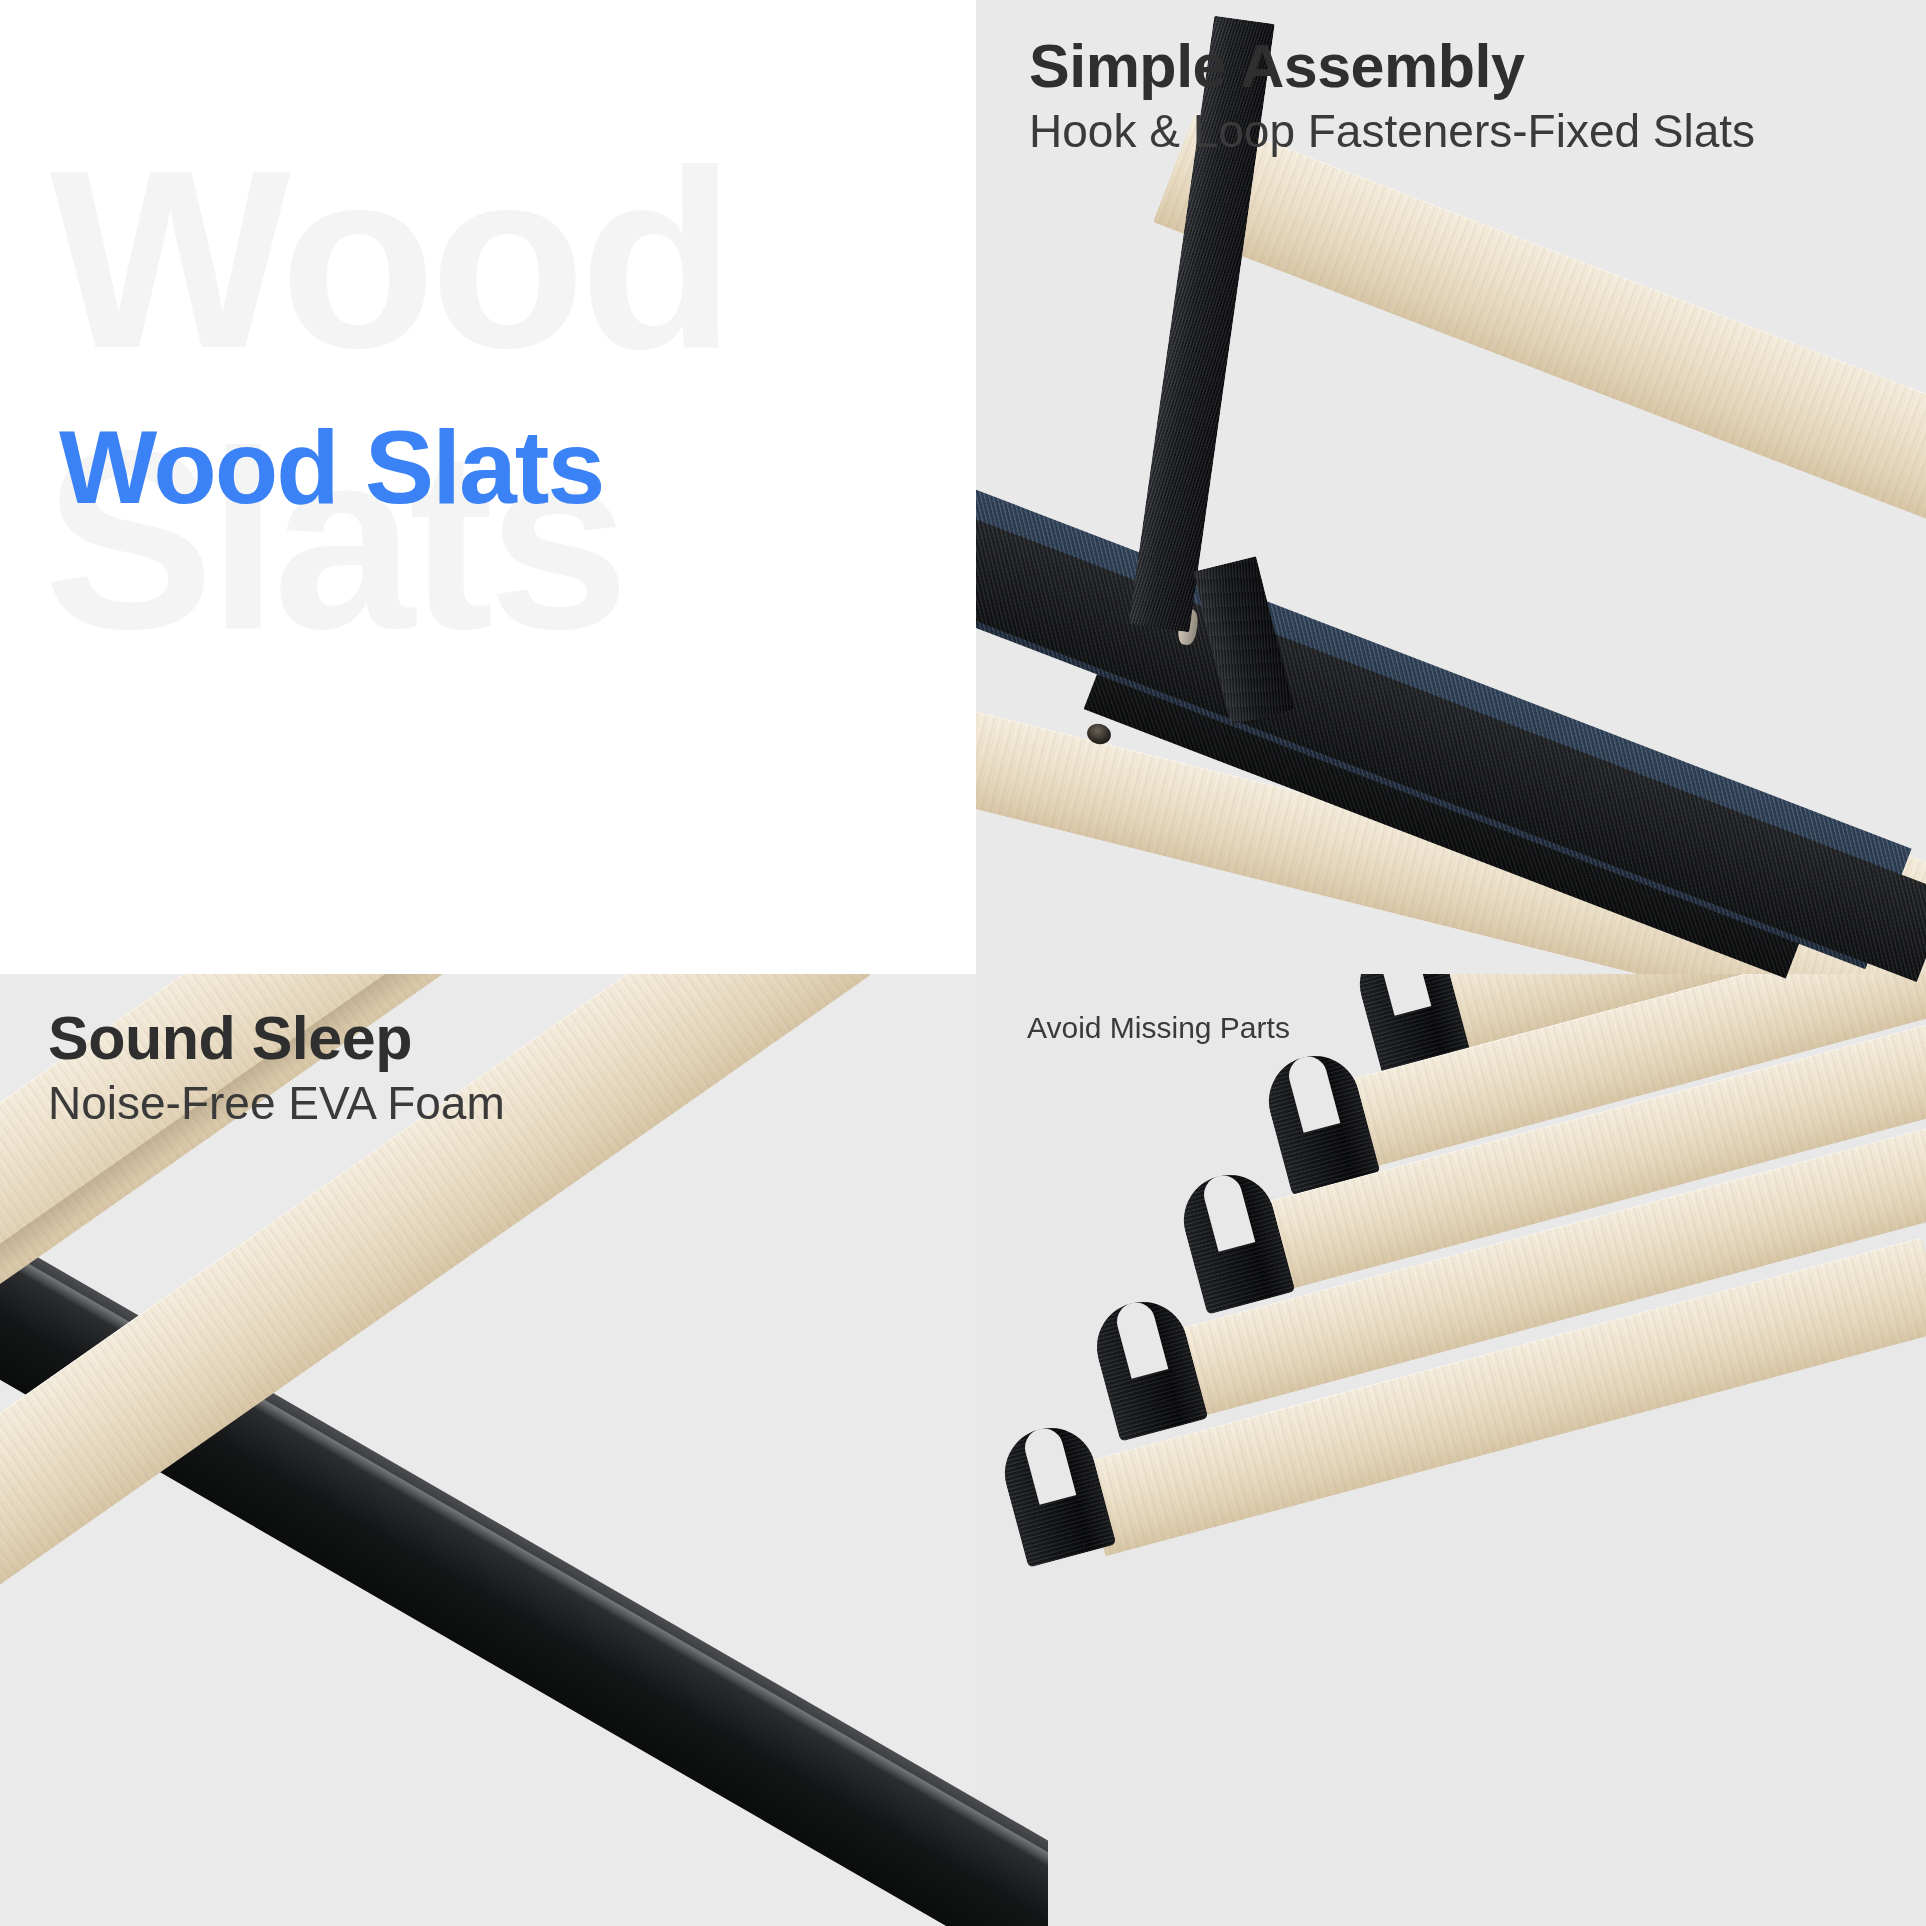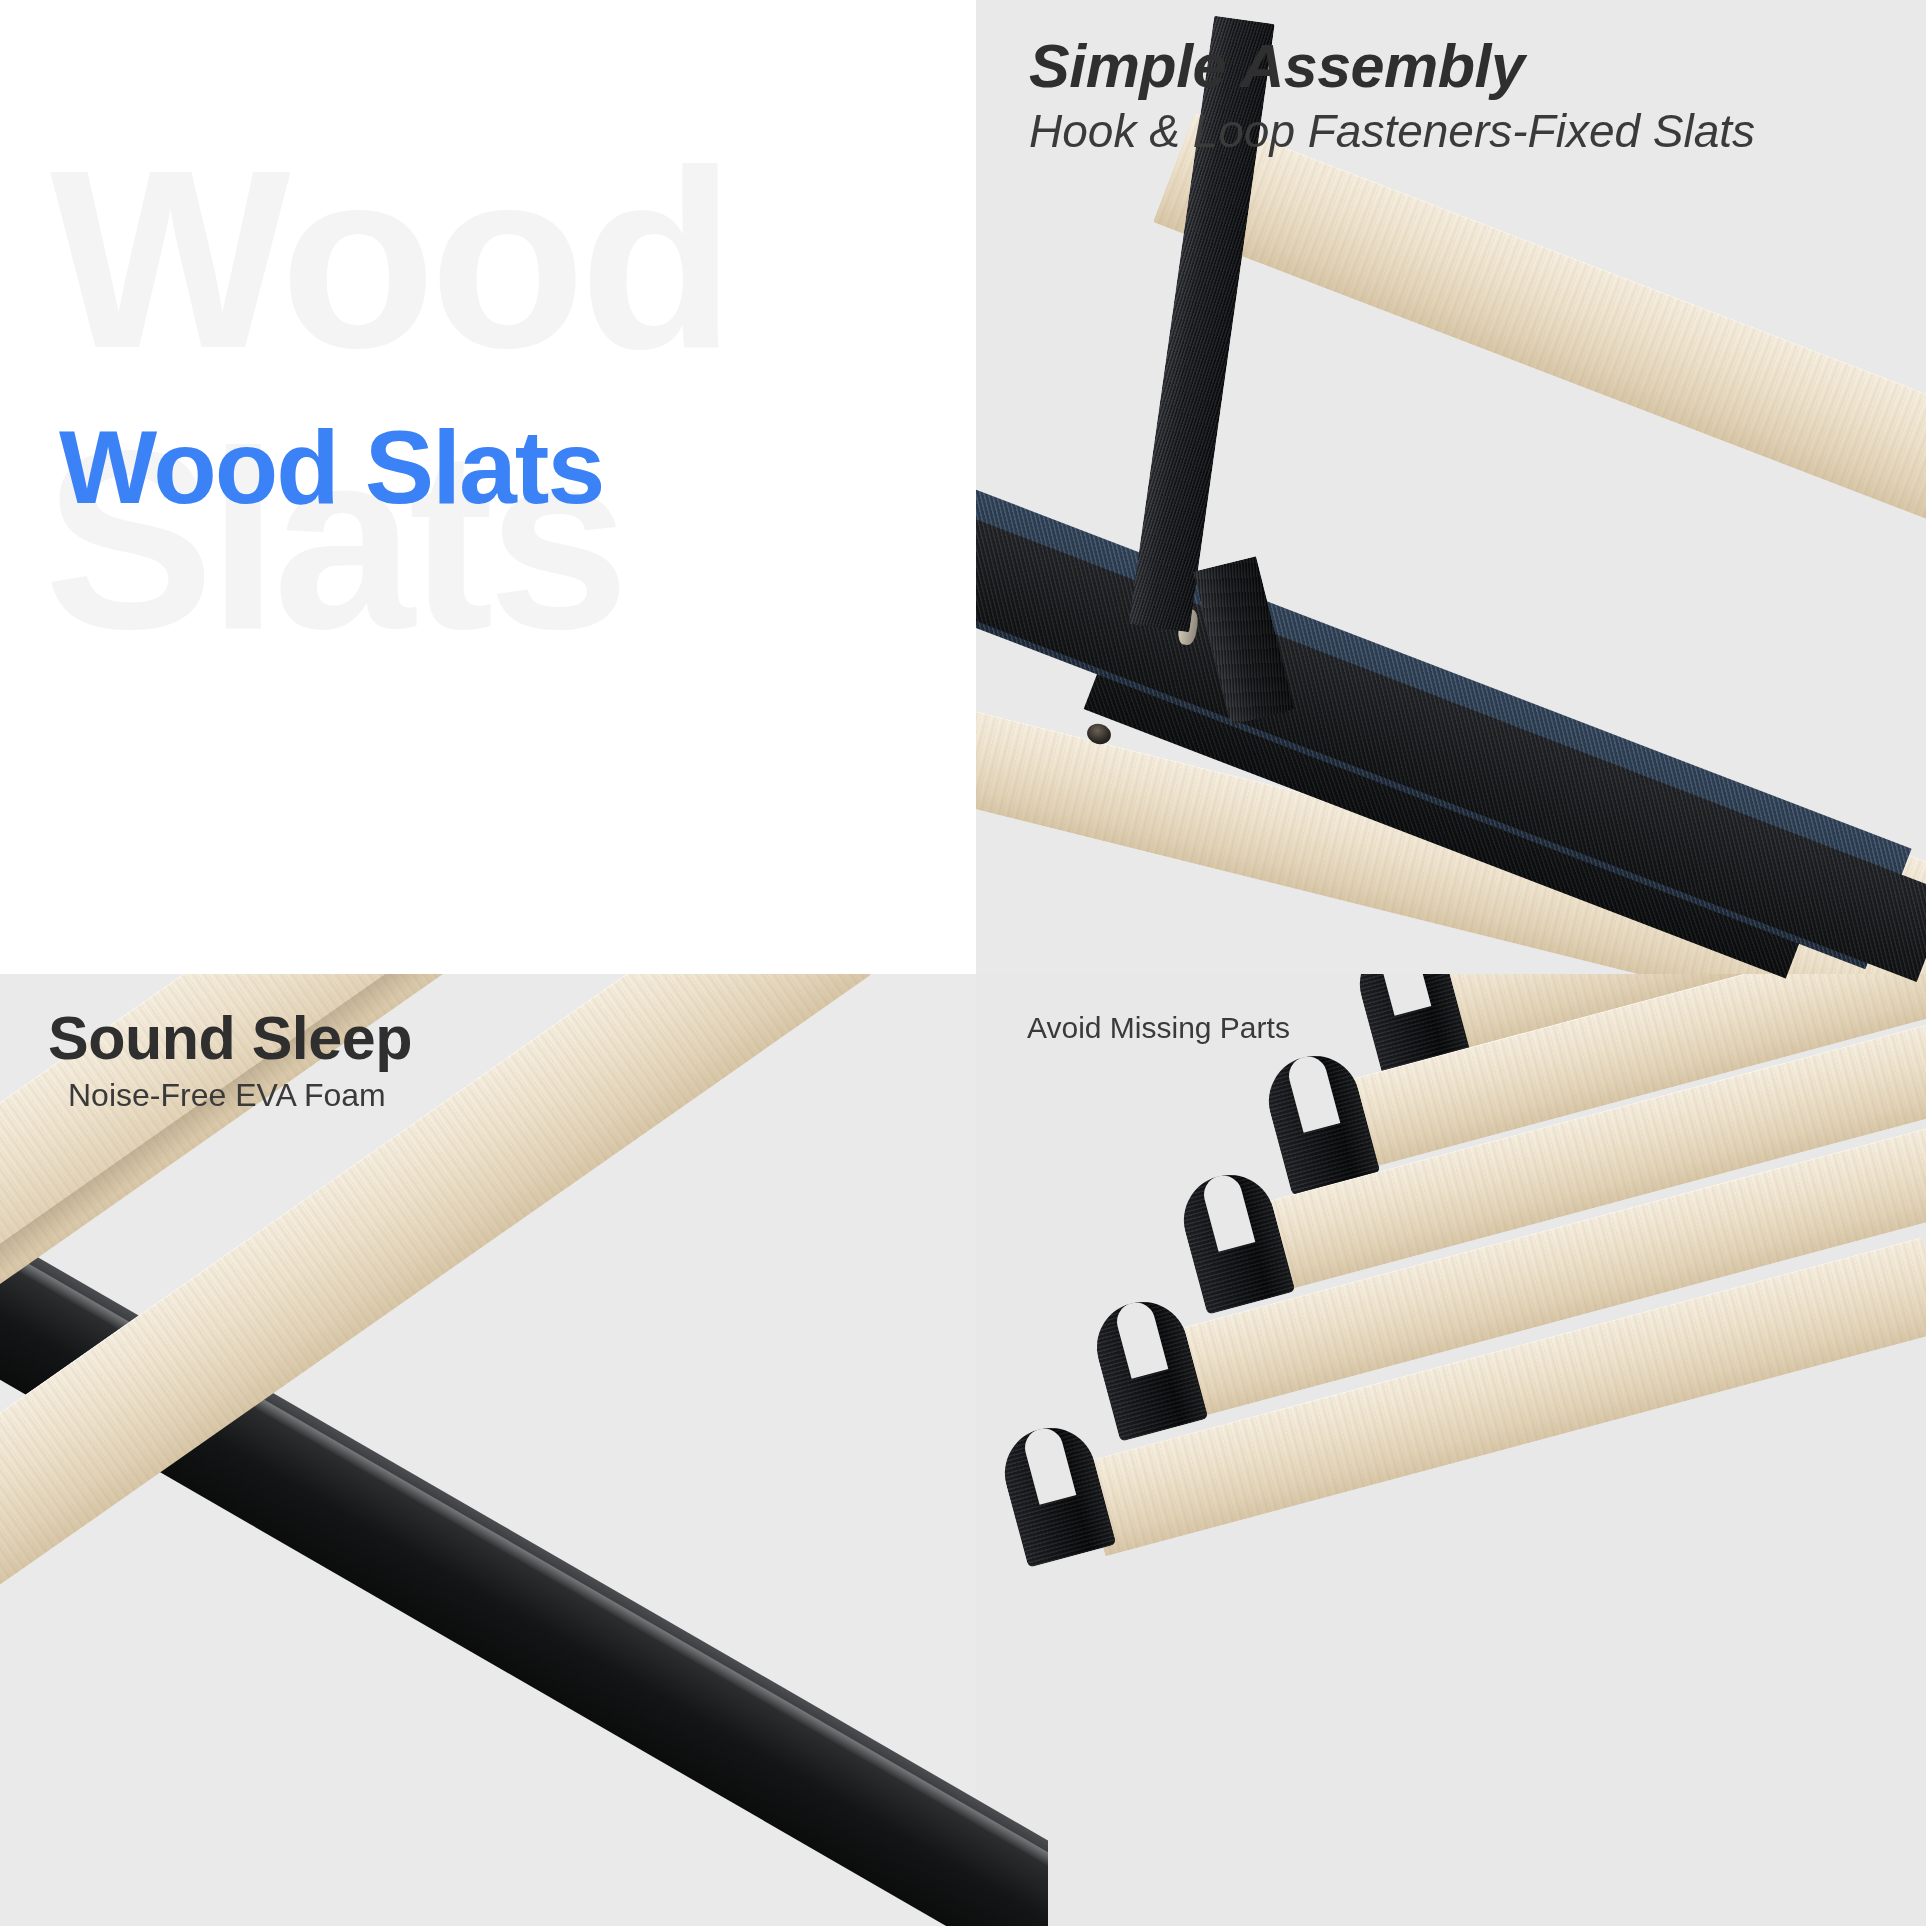--- a/index.html
+++ b/index.html
@@ -16,21 +16,21 @@
     background:#ffffff;
   }
 
   .panel {
     position:absolute;
     overflow:hidden;
   }
 
   
   .p-tl { left:0;    top:4px;    width:956px; height:952px;text-decoration:underline; }
-  .p-tr { left:976px;top:0;    width:950px; height:1180px;font-style:italic; }
+  .p-tr { left:976px;top:0;    width:950px; height:1180px; }
   .p-bl { left:0;    top:974px;width:1048px; height:952px; }
   .p-br { left:976px;top:974px;width:950px; height:952px; }
 
   
   .caption { position:absolute; z-index:40; }
   .cap-title {
     font-weight:bold;
     color:#2f2f2f;
     letter-spacing:-0.5px;
     line-height:1.0;
@@ -312,21 +312,21 @@
     <div class="bl-stage">
       <div class="bl-rail"></div>
       <div class="bl-rail-hl"></div>
       <div class="wood bl-wood-a"></div>
       <div class="bl-shadow"></div>
       <div class="wood bl-wood-b"></div>
     </div>
 
     <div class="caption" style="left:48px; top:34px;">
       <div class="cap-title" style="font-size:61px;">Sound Sleep</div>
-      <div class="cap-sub" style="font-size:32px; margin-top:10px;margin-left:20px;">Noise-Free EVA Foam</div>
+      <div class="cap-sub" style="font-size:46px; margin-top:10px;">Noise-Free EVA Foam</div>
     </div>
   </div>
 
   <div class="panel p-br bg-br">
 
     <div class="br-stage">
 
       <div class="wood br-slat" style="left:450px; top:-6px;  width:752px;"></div>
       <div class="br-loop" style="left:406px; top:-38px;"></div>
 

